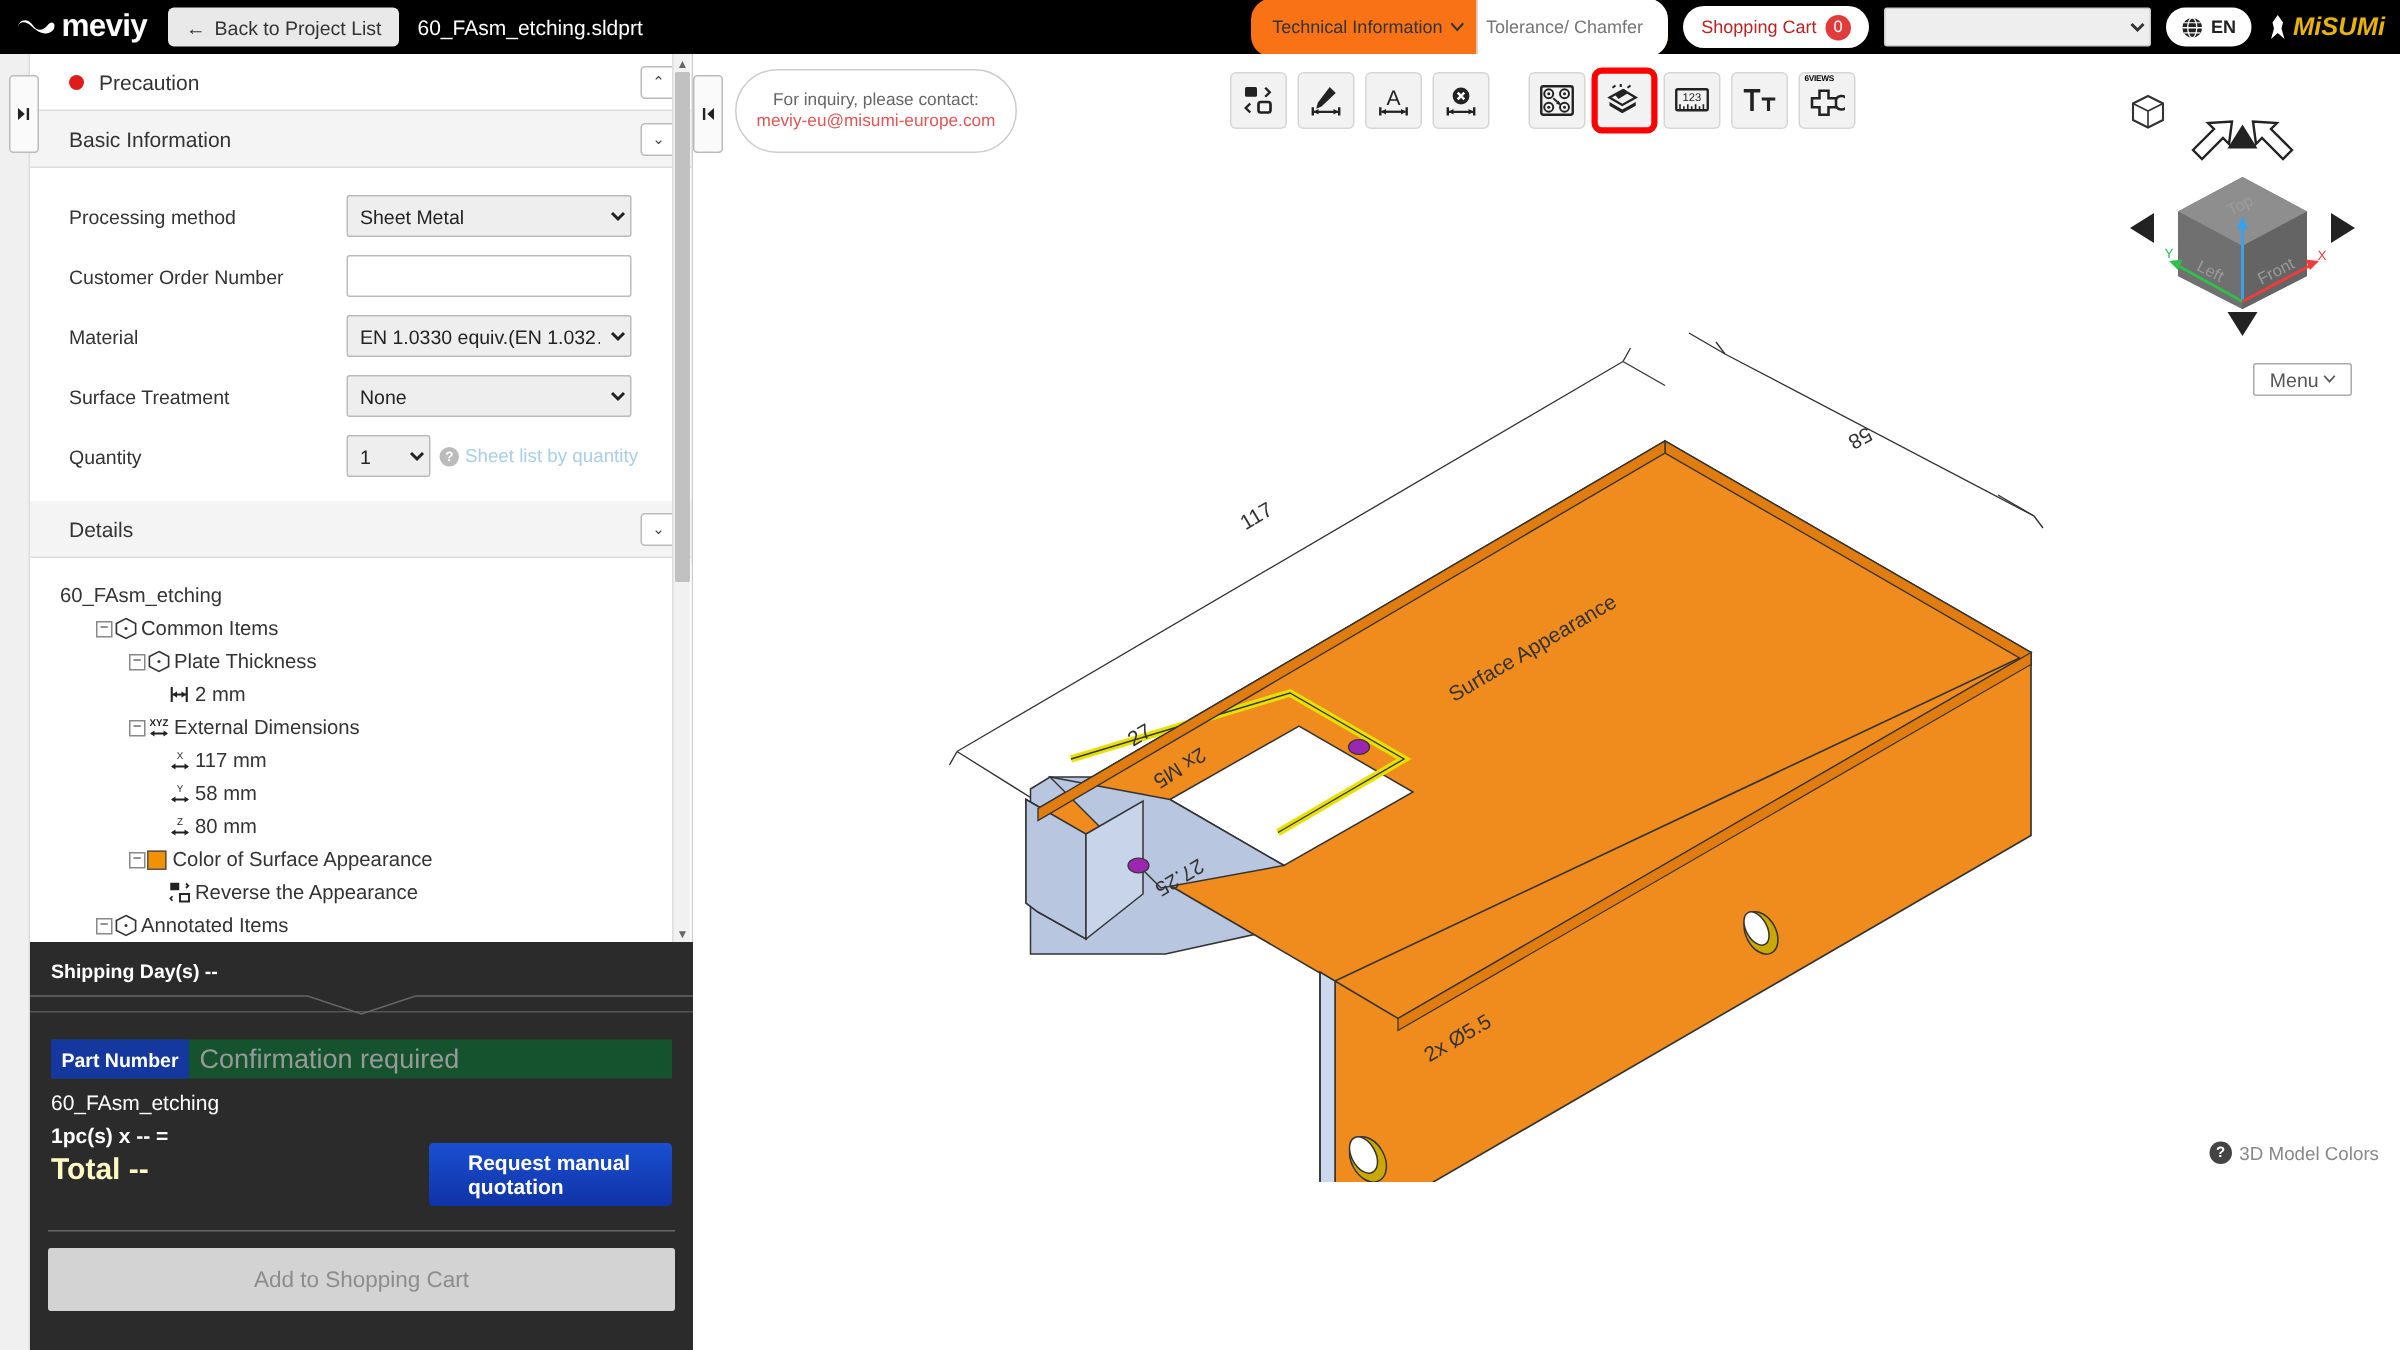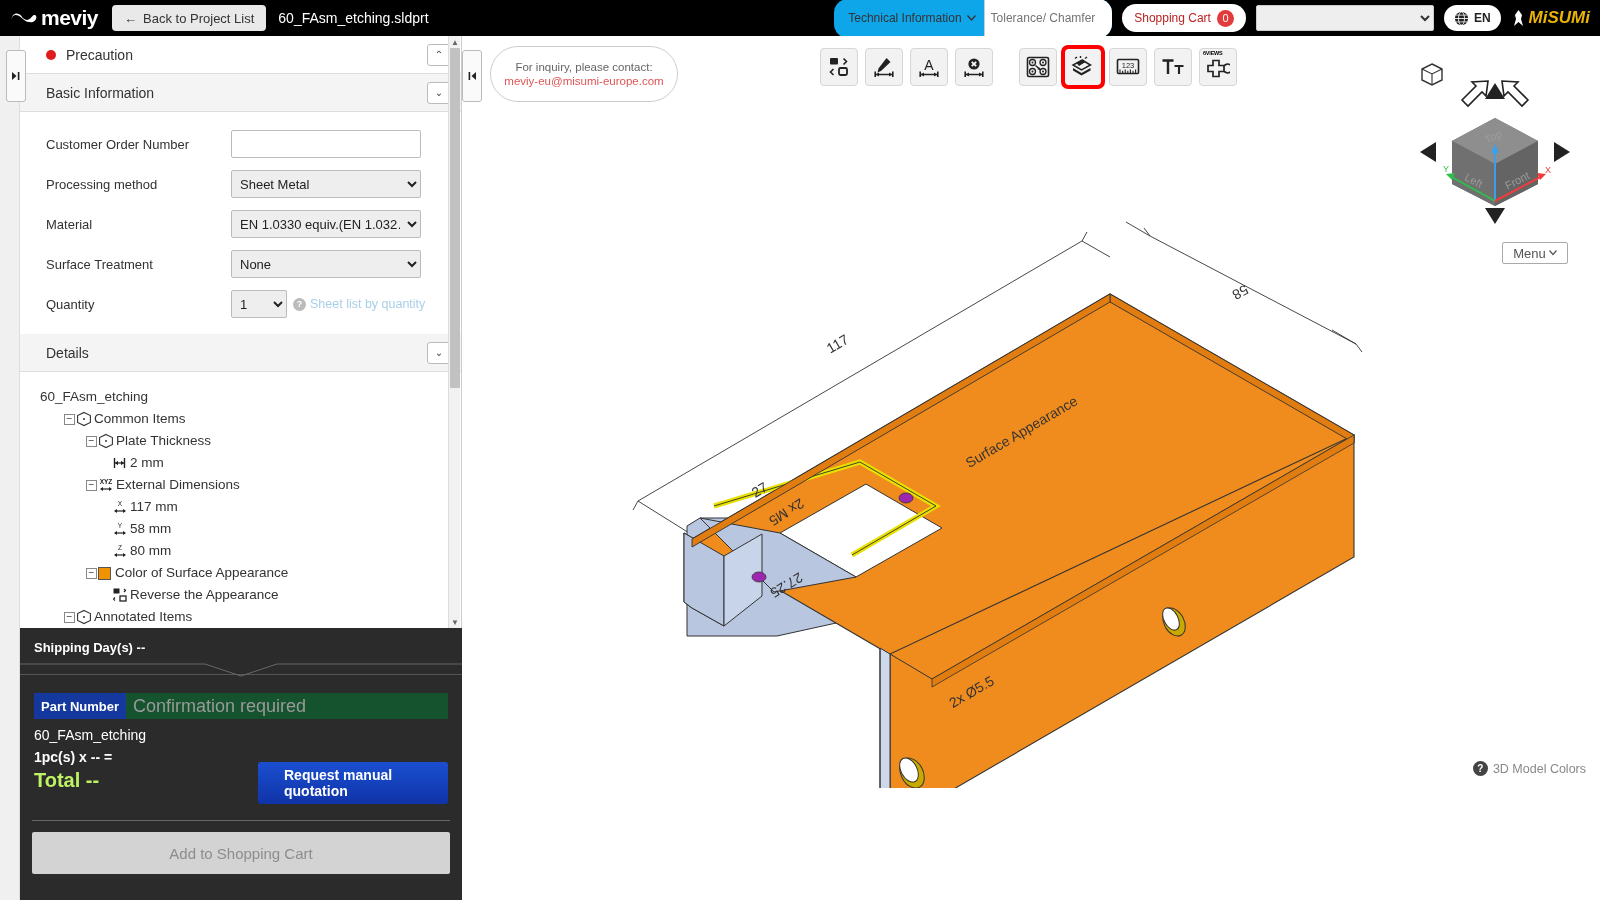--- a/index.html
+++ b/index.html
@@ -23,21 +23,21 @@
     background: #e9e9e9; color: #333; border-radius: 4px;
     font-size: 13px; cursor: pointer;
   }
   #back-btn .arrow { font-size: 13px; }
   #file-name { margin-left: 12px; color: #fff; font-size: 14px; }
 
   #hdr-right {
     margin-left: auto; display:flex; align-items:center; gap: 10px; padding-right: 10px;
   }
   #search-wrap {
-    display:flex; align-items:flex-end; height: 39px; background:#0ea5e9;
+    display:flex; align-items:flex-end; height: 39px; background:#f97316;
     border-radius: 14px; overflow: hidden; width: 278px;
   }
   #search-cat {
     display:flex; align-items:center; gap:5px;
     font-size: 12px; color:#333; padding: 0 8px 0 14px; height:100%;
     border-right: 1px solid #ccc; white-space: nowrap; cursor: pointer;
   }
   #search-input {
     border:none; outline:none; font-size: 12px; color:#555;
     padding: 0 6px; flex: 1; height: 100%;
@@ -155,23 +155,23 @@
   #notch { position:relative; height: 20px; border-bottom:1px solid #555; }
   #notch svg { position:absolute; left: 0; top: 8px; }
   #pn-row { display:flex; margin: 18px 14px 0 14px; height: 26px; background:#14532d; }
   #pn-tag {
     background:#15389e; color:#fff; font-size: 13px; font-weight:bold;
     padding: 0 7px; display:flex; align-items:center;
   }
   #pn-val { flex:1; font-size: 18px; color:#999; display:flex; align-items:center; padding-left: 7px; }
   #part-title { margin: 8px 0 0 14px; font-size: 14px; }
   #price-line { margin: 6px 0 0 14px; font-size: 14px; font-weight:bold; }
-  #total-line { margin: 4px 0 0 14px; font-size: 20px; font-weight:bold; color:#bef264; }
+  #total-line { margin: 4px 0 0 14px; font-size: 20px; font-weight:bold; color:#fef9c3; }
   #quote-btn {
-    position:absolute; right: 14px; top: 134px; width: 190px; height: 42px;
+    position:absolute; right: 14px; top: 134px; width: 162px; height: 42px;
     background: linear-gradient(#1a4fd0,#1033a8); color:#fff; font-size: 14px;
     font-weight:bold; display:flex; align-items:center; justify-content:center;
     border-radius:3px; cursor:pointer;padding-left:26px;
   }
   #divider { position:absolute; left: 12px; top: 192px; width: 418px; height:1px; background:#666; }
   #cart-btn-big {
     position:absolute; left: 12px; top: 204px; width: 418px; height: 42px;
     background:#d3d3d3; color:#8d8d8d; font-size: 15px;
     display:flex; align-items:center; justify-content:center; border-radius:2px; cursor:pointer;
   }
@@ -292,26 +292,26 @@
     <span class="toggle-btn">⌃</span>
   </div>
 
   <div class="section-head">
     <span class="title">Basic Information</span>
     <span class="toggle-btn">⌄</span>
   </div>
 
   <div class="form-rows">
     <div class="form-row">
+      <span class="lbl">Processing method</span>
+      <select><option>Sheet Metal</option></select>
+    </div>
+    <div class="form-row">
       <span class="lbl">Customer Order Number</span>
       <input class="txt" value="" style="">
-    </div>
-    <div class="form-row">
-      <span class="lbl">Processing method</span>
-      <select><option>Sheet Metal</option></select>
     </div>
     <div class="form-row">
       <span class="lbl">Material</span>
       <select><option>EN 1.0330 equiv.(EN 1.032…</option></select>
     </div>
     <div class="form-row">
       <span class="lbl">Surface Treatment</span>
       <select><option>None</option></select>
     </div>
     <div class="form-row">

